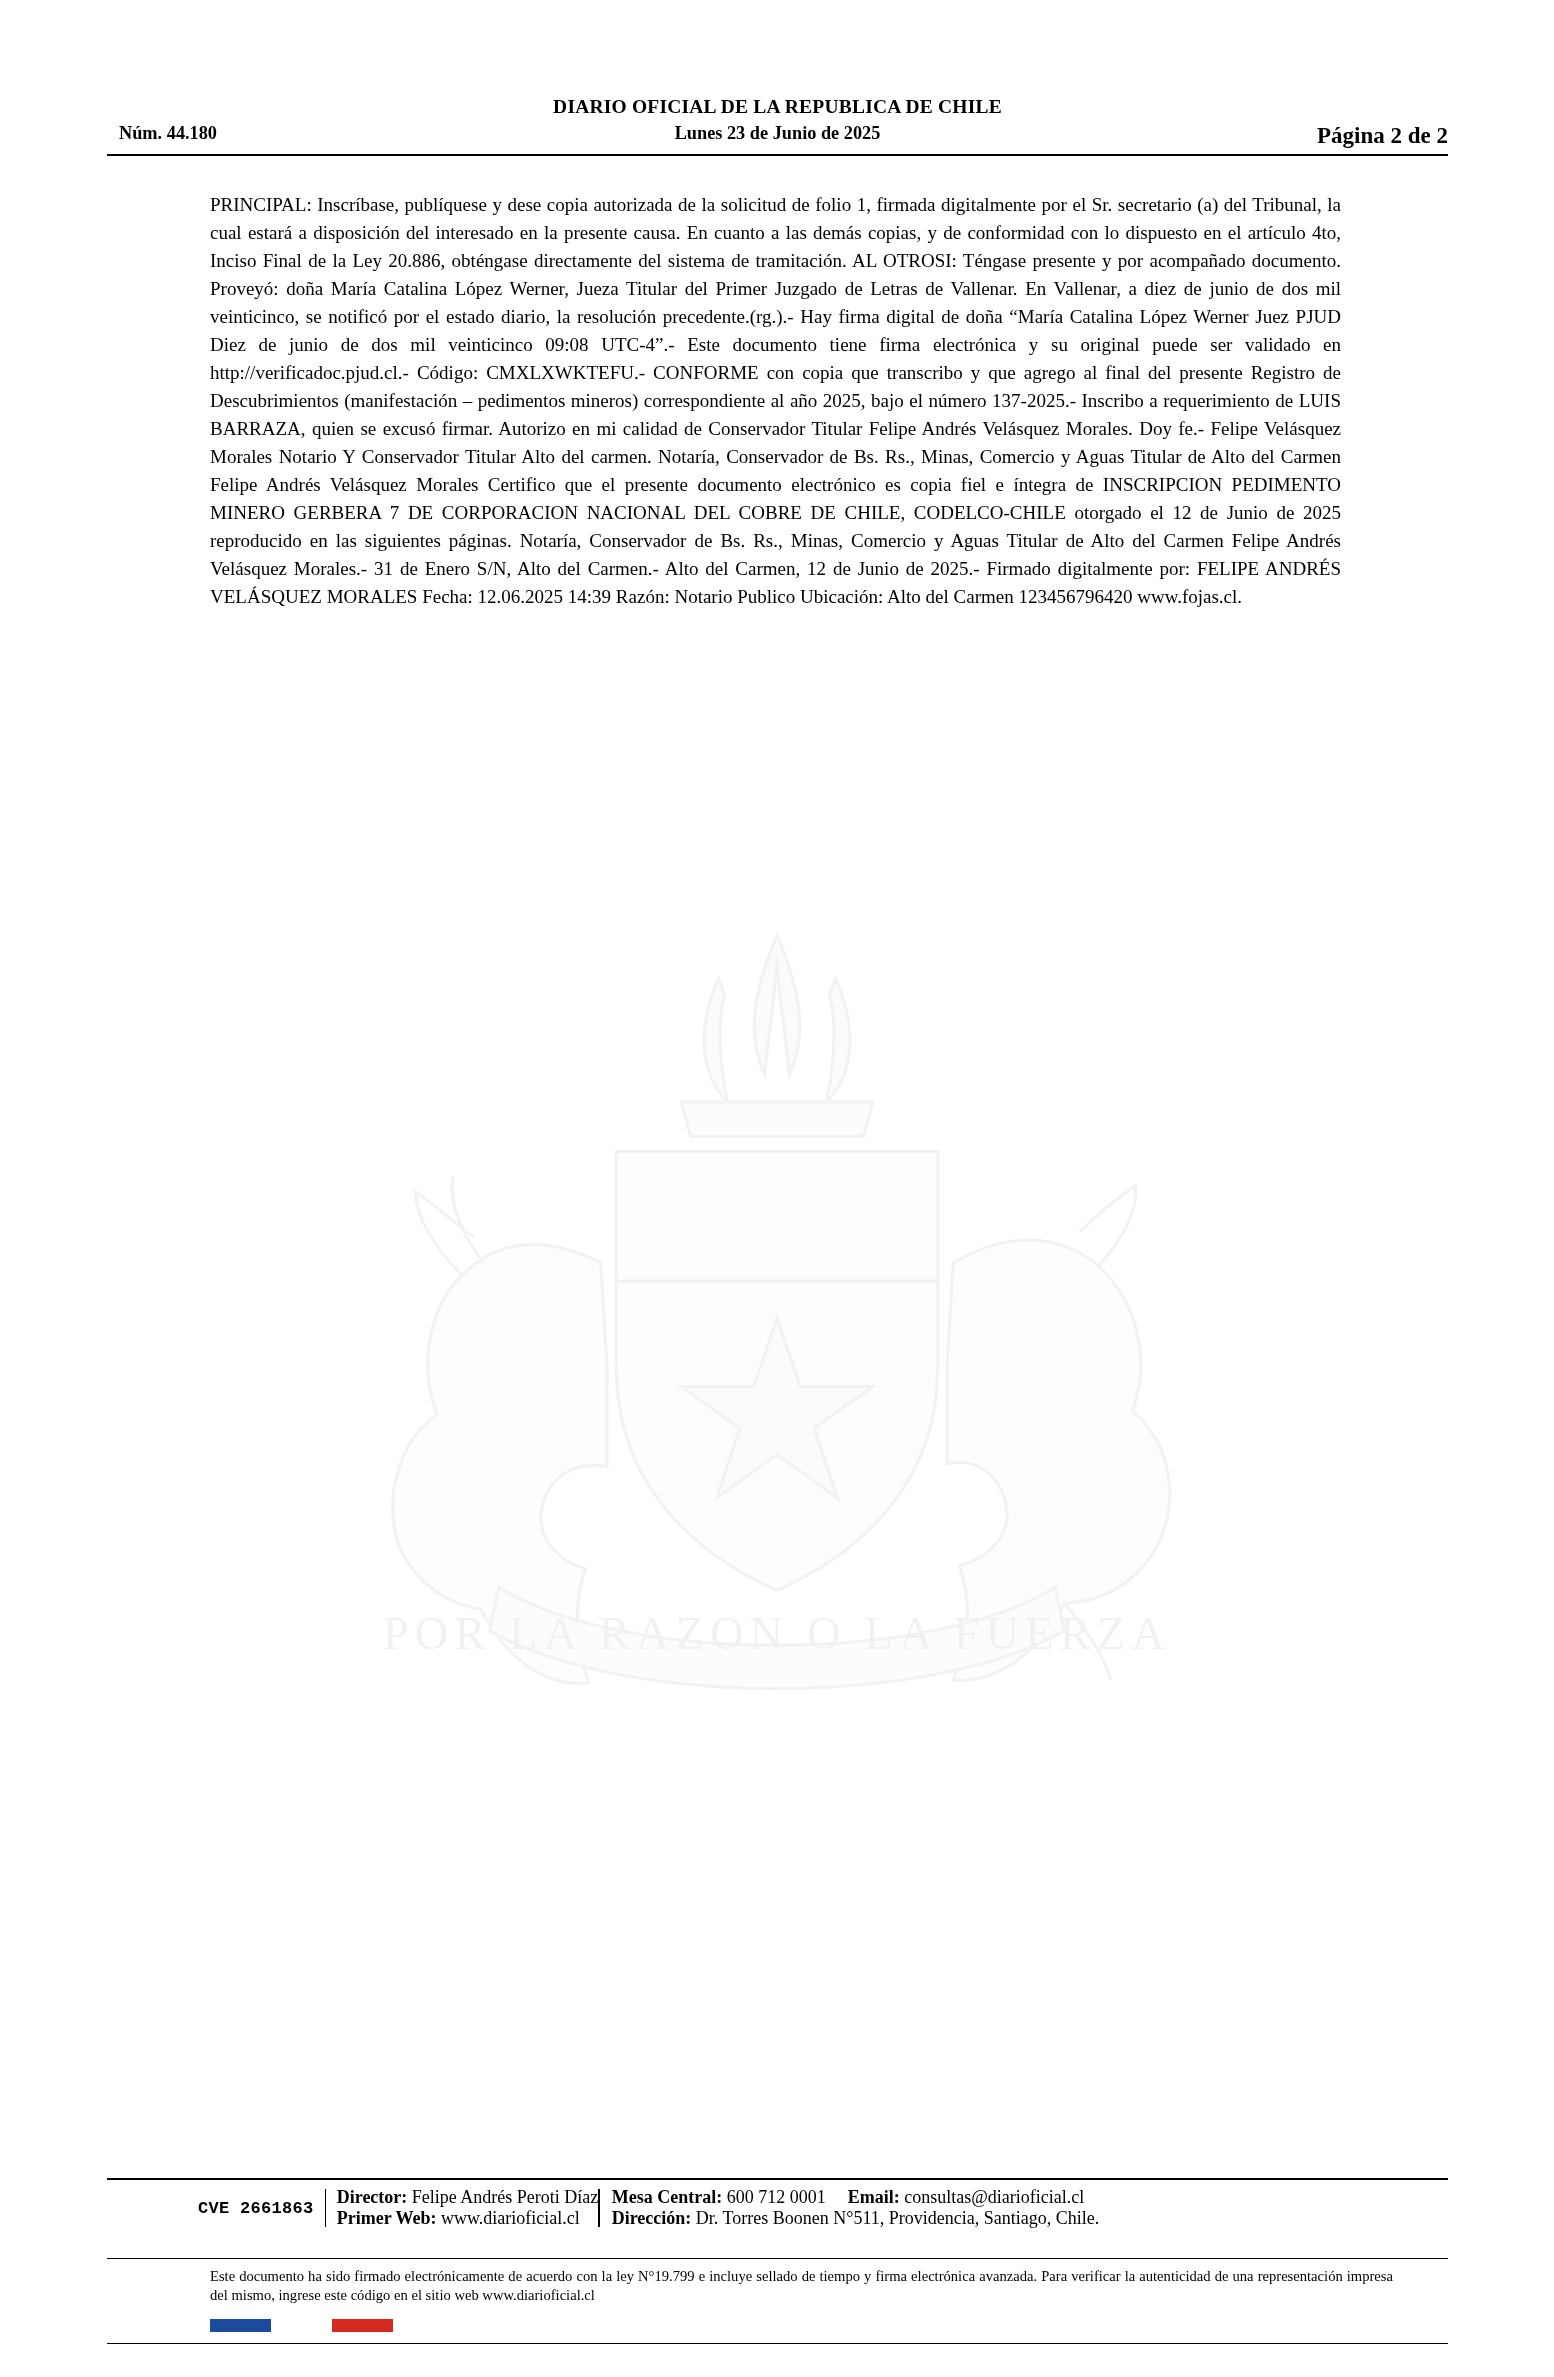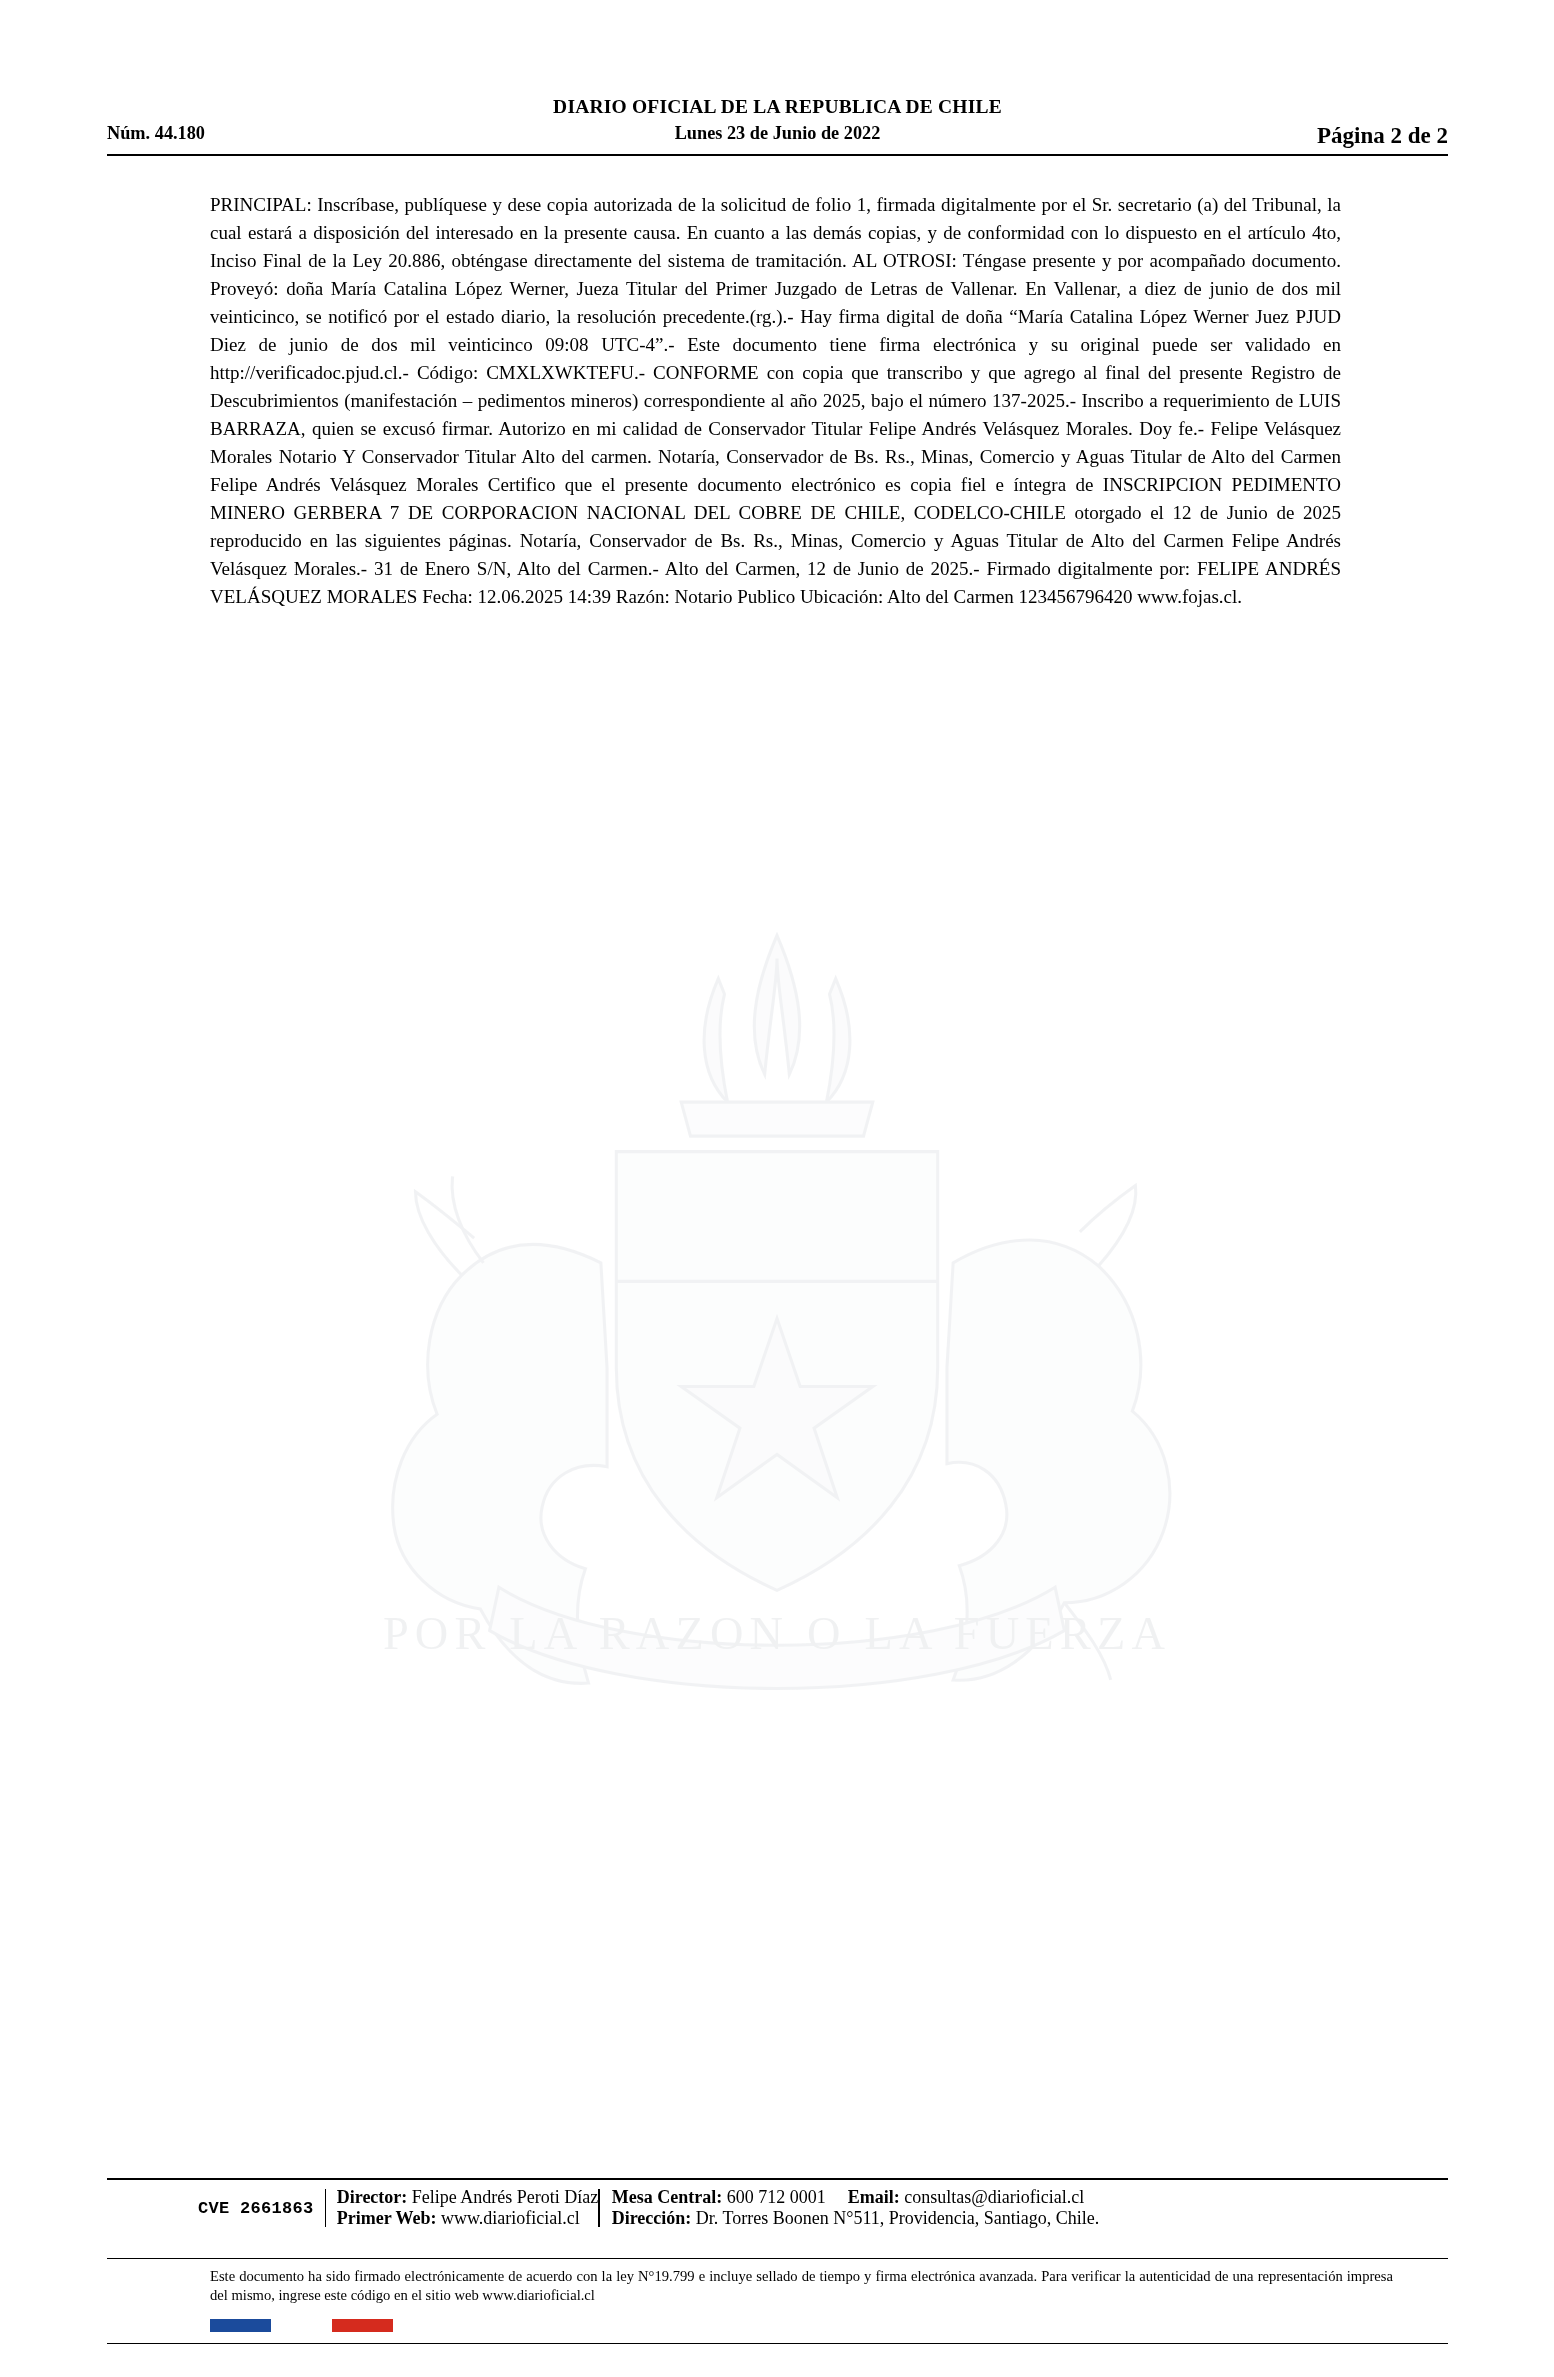--- a/index.html
+++ b/index.html
@@ -33,21 +33,21 @@
     font-size: 19.5px;
     letter-spacing: 0.2px;
   }
   .header-row {
     position: relative;
     margin-top: 4.9px;
     height: 22px;
   }
   .header-left {
     position: absolute;
-    left: 0;
+    left: 12px;
     top: 0;
     font-weight: bold;
     font-size: 18.3px;
   }
   .header-center {
     text-align: center;
     font-weight: bold;
     font-size: 18.3px;
   }
   .header-right {
@@ -173,21 +173,21 @@
 </style>
 </head>
 <body>
 
 <div class="page">
 
   <div class="header">
     <div class="header-title">DIARIO OFICIAL DE LA REPUBLICA DE CHILE</div>
     <div class="header-row">
       <div class="header-left">Núm. 44.180</div>
-      <div class="header-center">Lunes 23 de Junio de 2022</div>
+      <div class="header-center">Lunes 23 de Junio de 2025</div>
       <div class="header-right">Página 2 de 2</div>
     </div>
   </div>
   <div class="header-rule"></div>
 
   <div class="body-text">PRINCIPAL: Inscríbase, publíquese y dese copia autorizada de la solicitud de folio 1, firmada digitalmente por el Sr. secretario (a) del Tribunal, la cual estará a disposición del interesado en la presente causa. En cuanto a las demás copias, y de conformidad con lo dispuesto en el artículo 4to, Inciso Final de la Ley 20.886, obténgase directamente del sistema de tramitación. AL OTROSI: Téngase presente y por acompañado documento. Proveyó: doña María Catalina López Werner, Jueza Titular del Primer Juzgado de Letras de Vallenar. En Vallenar, a diez de junio de dos mil veinticinco, se notificó por el estado diario, la resolución precedente.(rg.).- Hay firma digital de doña “María Catalina López Werner Juez PJUD Diez de junio de dos mil veinticinco 09:08 UTC-4”.- Este documento tiene firma electrónica y su original puede ser validado en http://verificadoc.pjud.cl.- Código: CMXLXWKTEFU.- CONFORME con copia que transcribo y que agrego al final del presente Registro de Descubrimientos (manifestación – pedimentos mineros) correspondiente al año 2025, bajo el número 137-2025.- Inscribo a requerimiento de LUIS BARRAZA, quien se excusó firmar. Autorizo en mi calidad de Conservador Titular Felipe Andrés Velásquez Morales. Doy fe.- Felipe Velásquez Morales Notario Y Conservador Titular Alto del carmen. Notaría, Conservador de Bs. Rs., Minas, Comercio y Aguas Titular de Alto del Carmen Felipe Andrés Velásquez Morales Certifico que el presente documento electrónico es copia fiel e íntegra de INSCRIPCION PEDIMENTO MINERO GERBERA 7 DE CORPORACION NACIONAL DEL COBRE DE CHILE, CODELCO-CHILE otorgado el 12 de Junio de 2025 reproducido en las siguientes páginas. Notaría, Conservador de Bs. Rs., Minas, Comercio y Aguas Titular de Alto del Carmen Felipe Andrés Velásquez Morales.- 31 de Enero S/N, Alto del Carmen.- Alto del Carmen, 12 de Junio de 2025.- Firmado digitalmente por: FELIPE ANDRÉS VELÁSQUEZ MORALES Fecha: 12.06.2025 14:39 Razón: Notario Publico Ubicación: Alto del Carmen 123456796420 www.fojas.cl.</div>
 
   <div class="watermark">
     <svg viewBox="0 0 600 560" xmlns="http://www.w3.org/2000/svg" aria-hidden="true">
       <g fill="none" stroke="#9aa3ad" stroke-width="2">

